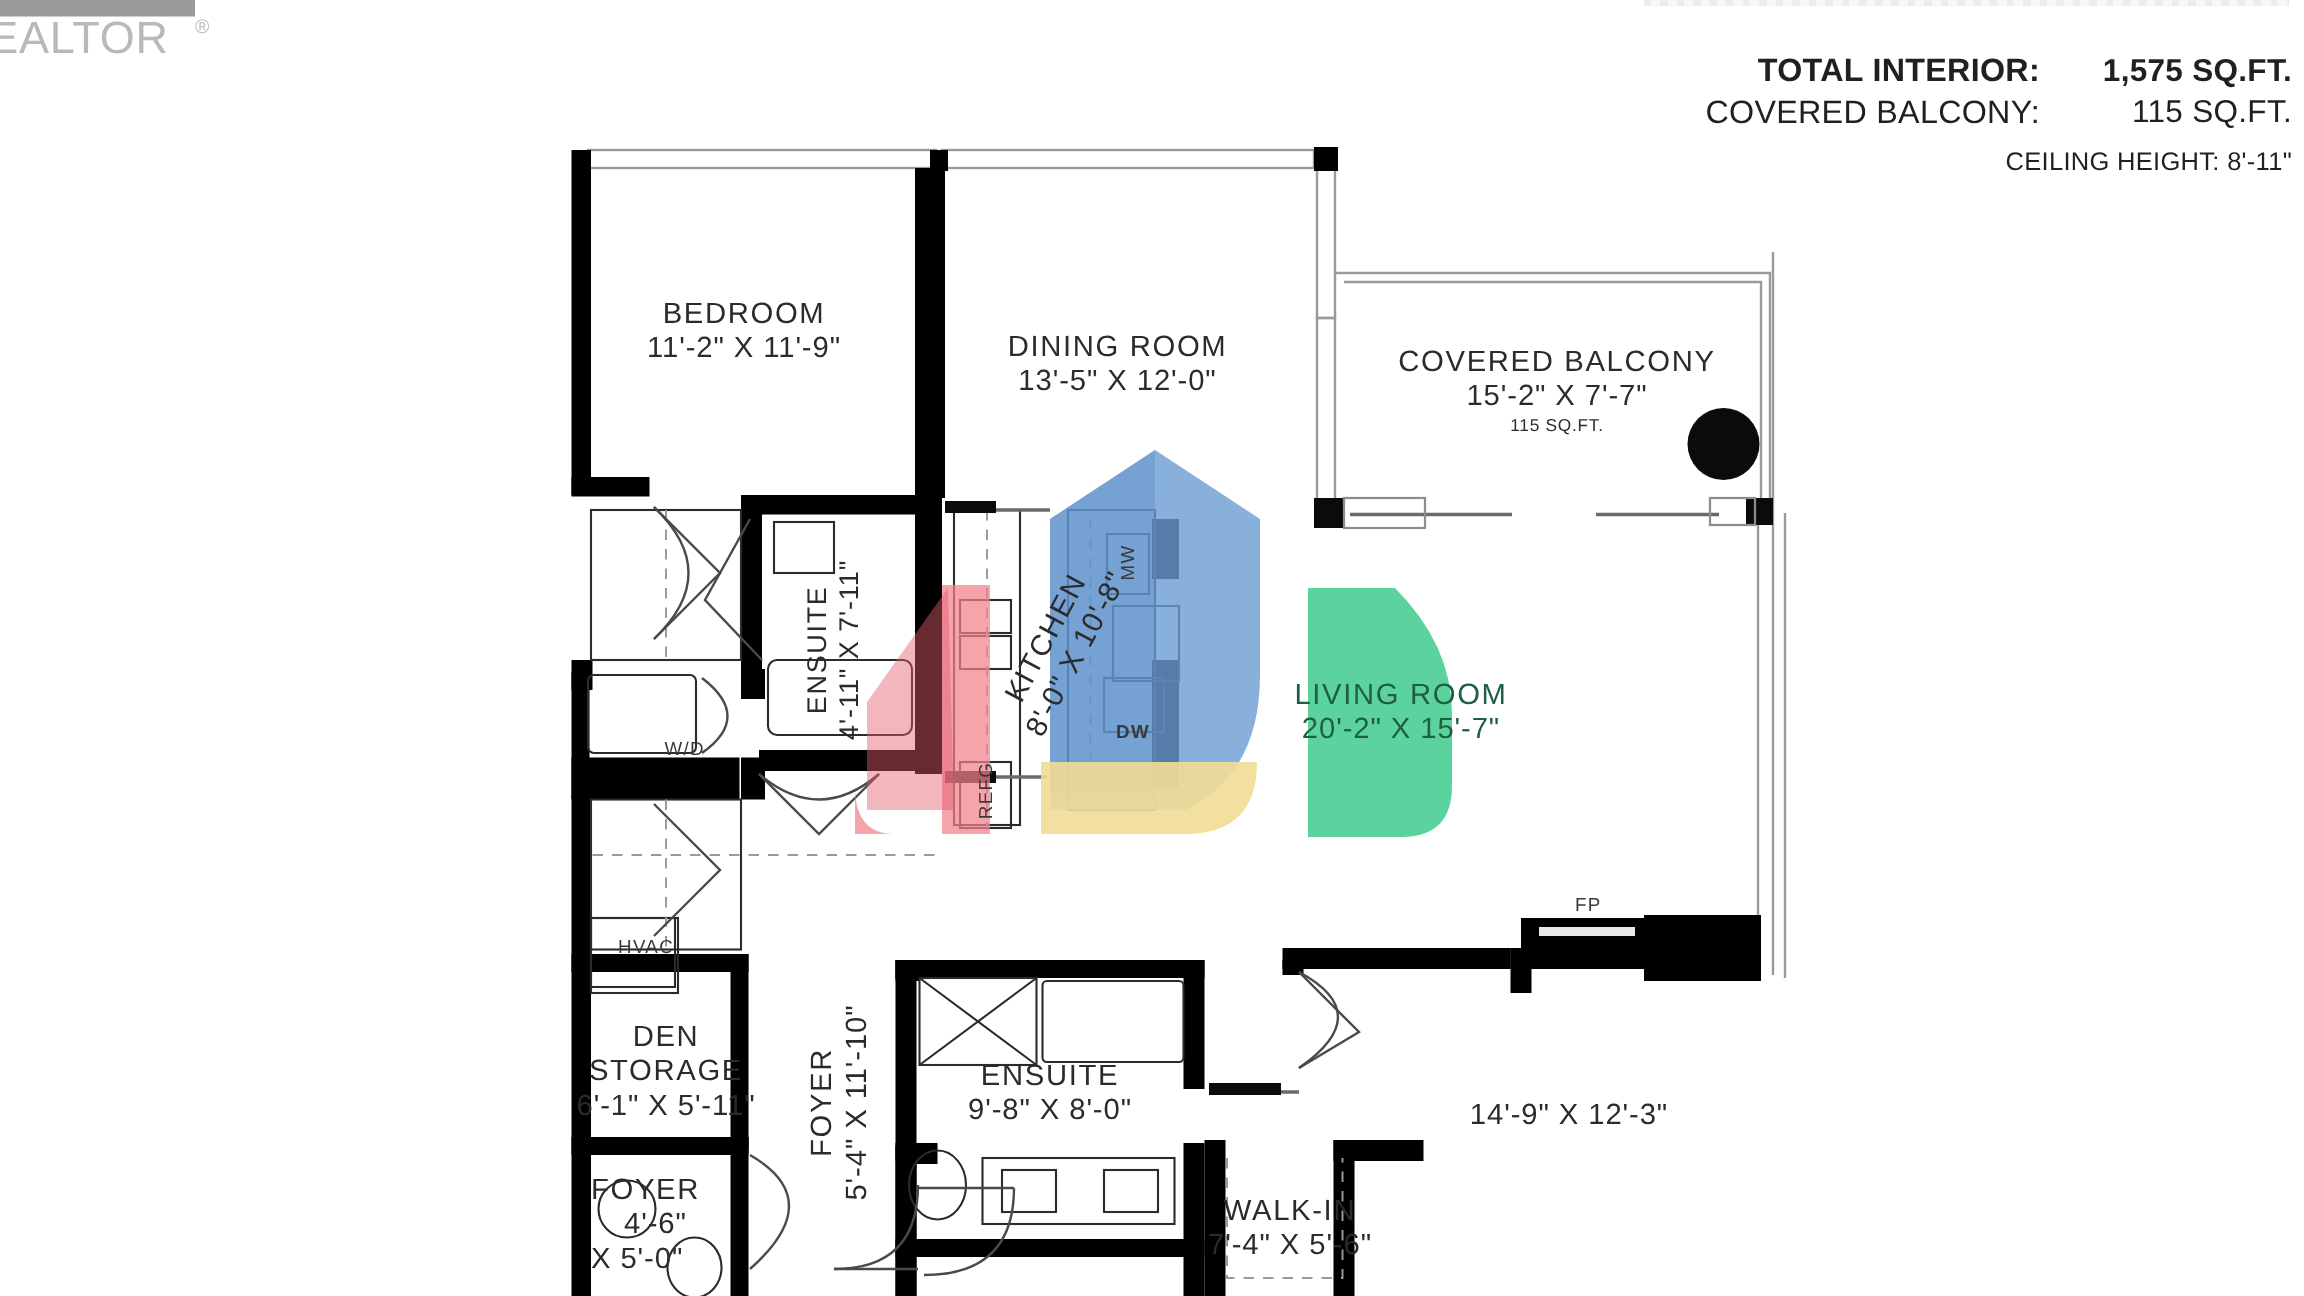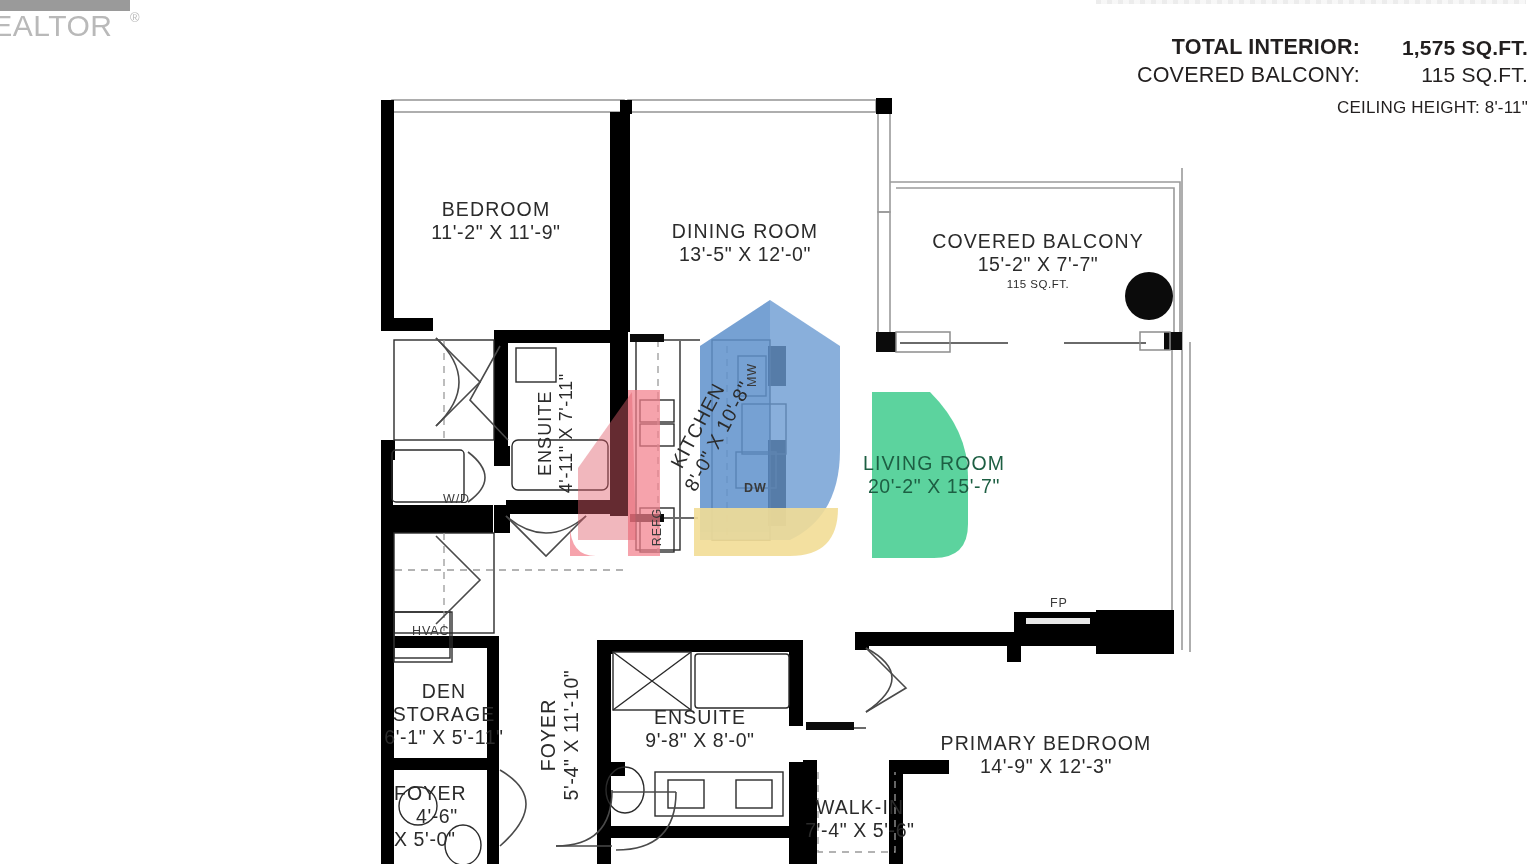--- a/index.html
+++ b/index.html
@@ -294,21 +294,20 @@
   <div class="rname">ENSUITE</div>
   <div class="rdim">9'-8" X 8'-0"</div>
 </div>
 
 <div class="rlabel" style="left:790px;top:796px;width:140px;">
   <div class="rname">WALK-IN</div>
   <div class="rdim">7'-4" X 5'-6"</div>
 </div>
 
 <div class="rlabel" style="left:920px;top:732px;width:252px;">
-  <div class="rname">PRIMARY BEDROOM</div>
   <div class="rdim">14'-9" X 12'-3"</div>
 </div>
 
 <div class="tag" style="left:399px;top:492px;margin-left:44px;">W/D</div>
 <div class="tag" style="left:412px;top:624px;">HVAC</div>
 <div class="tag rot" style="left:735px;top:368px;width:34px;text-align:center;">MW</div>
 <div class="tag" style="left:744px;top:481px;font-weight:bold;">DW</div>
 <div class="tag rot" style="left:630px;top:520px;width:54px;text-align:center;">REFG</div>
 <div class="tag" style="left:1050px;top:596px;">FP</div>
 

